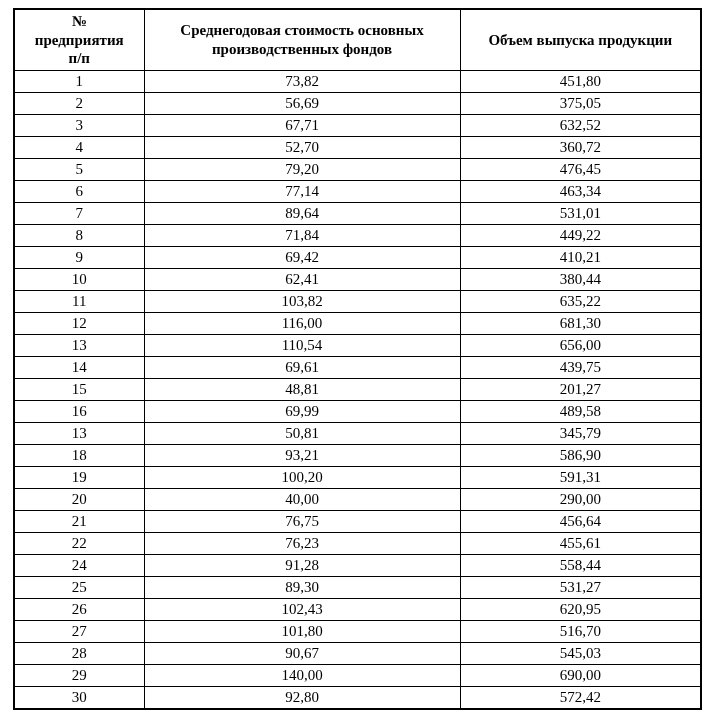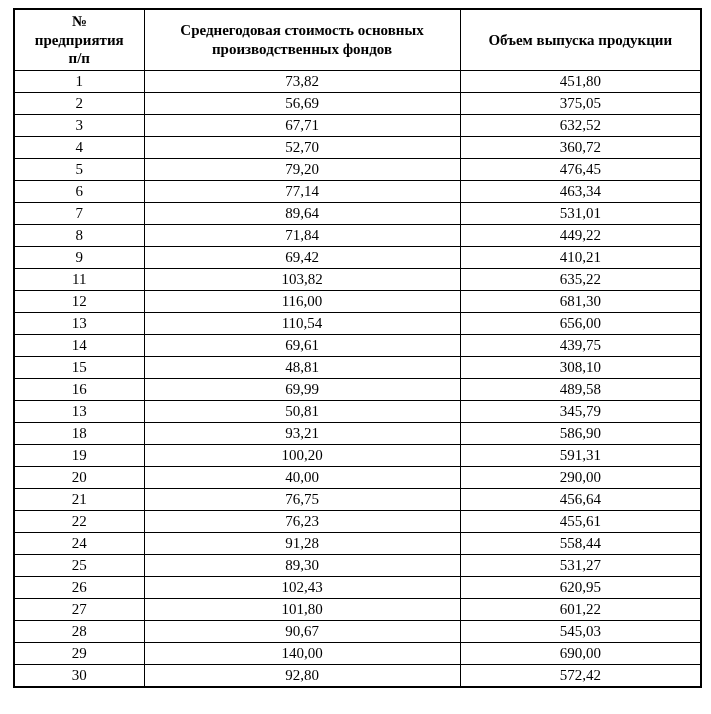--- a/index.html
+++ b/index.html
@@ -107,20 +107,25 @@
           <td>8</td>
           <td>71,84</td>
           <td>449,22</td>
         </tr>
         <tr>
           <td>9</td>
           <td>69,42</td>
           <td>410,21</td>
         </tr>
         <tr>
+          <td>10</td>
+          <td>62,41</td>
+          <td>380,44</td>
+        </tr>
+        <tr>
           <td>11</td>
           <td>103,82</td>
           <td>635,22</td>
         </tr>
         <tr>
           <td>12</td>
           <td>116,00</td>
           <td>681,30</td>
         </tr>
         <tr>
@@ -129,21 +134,21 @@
           <td>656,00</td>
         </tr>
         <tr>
           <td>14</td>
           <td>69,61</td>
           <td>439,75</td>
         </tr>
         <tr>
           <td>15</td>
           <td>48,81</td>
-          <td>308,10</td>
+          <td>201,27</td>
         </tr>
         <tr>
           <td>16</td>
           <td>69,99</td>
           <td>489,58</td>
         </tr>
         <tr>
           <td>13</td>
           <td>50,81</td>
           <td>345,79</td>
@@ -184,21 +189,21 @@
           <td>531,27</td>
         </tr>
         <tr>
           <td>26</td>
           <td>102,43</td>
           <td>620,95</td>
         </tr>
         <tr>
           <td>27</td>
           <td>101,80</td>
-          <td>601,22</td>
+          <td>516,70</td>
         </tr>
         <tr>
           <td>28</td>
           <td>90,67</td>
           <td>545,03</td>
         </tr>
         <tr>
           <td>29</td>
           <td>140,00</td>
           <td>690,00</td>

